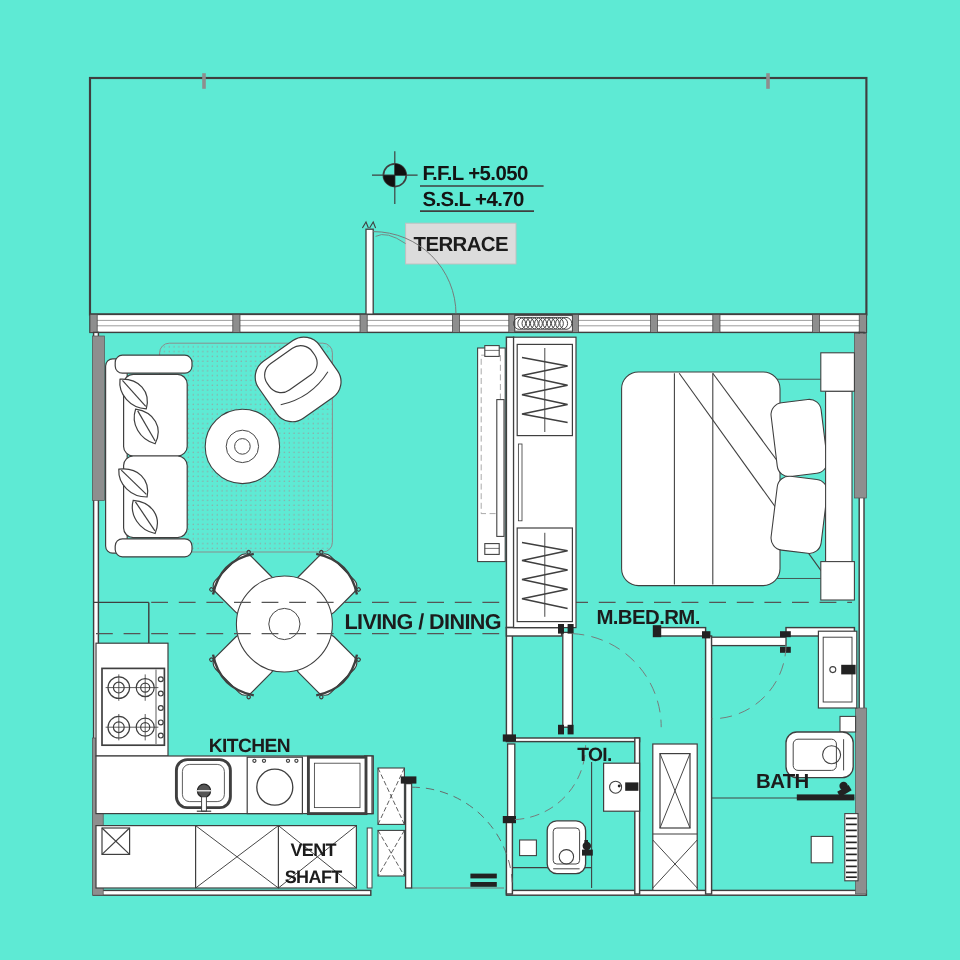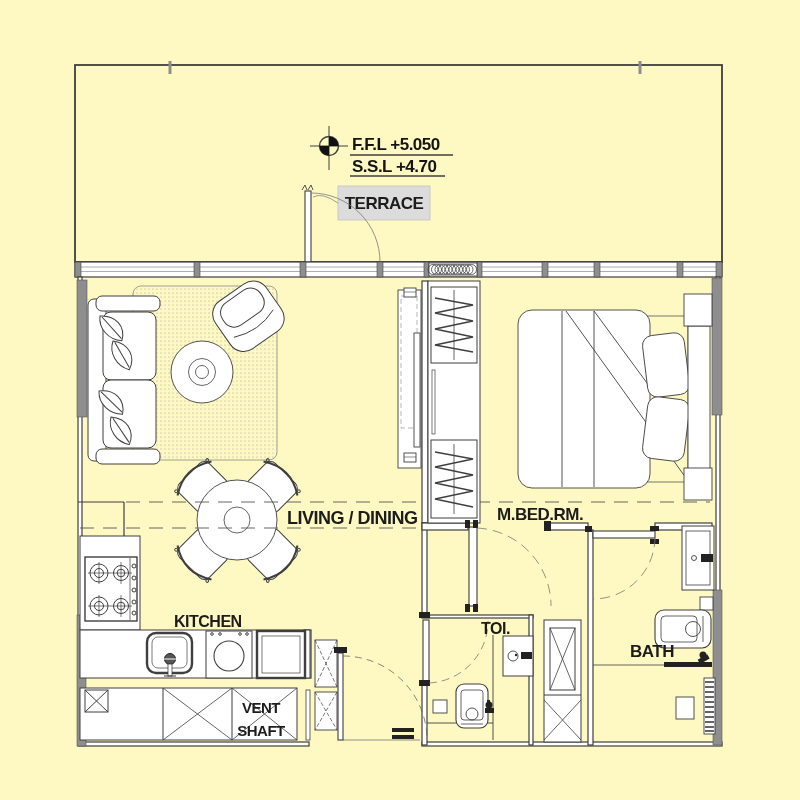--- a/index.html
+++ b/index.html
@@ -1,16 +1,16 @@
 <!DOCTYPE html>
 <html><head>
 <meta charset="utf-8">
 <style>
   html,body{margin:0;padding:0;background:#ffffff;}
-  .sheet{position:relative;width:800px;height:800px;background:#fef9c3;overflow:hidden;}
+  .sheet{position:relative;width:800px;height:800px;background:#5eead4;overflow:hidden;}
   svg{position:absolute;left:0;top:0;}
   text.lbl{font-family:"Liberation Sans",sans-serif;font-weight:700;fill:#1c1c1c;letter-spacing:-0.5px;}
   text.lvl{font-family:"Liberation Sans",sans-serif;font-weight:700;fill:#141414;letter-spacing:-0.5px;}
 </style>
 </head>
 <body>
 
 <div class="sheet">
 <svg width="800" height="800" viewBox="0 0 800 800">
   <defs>

